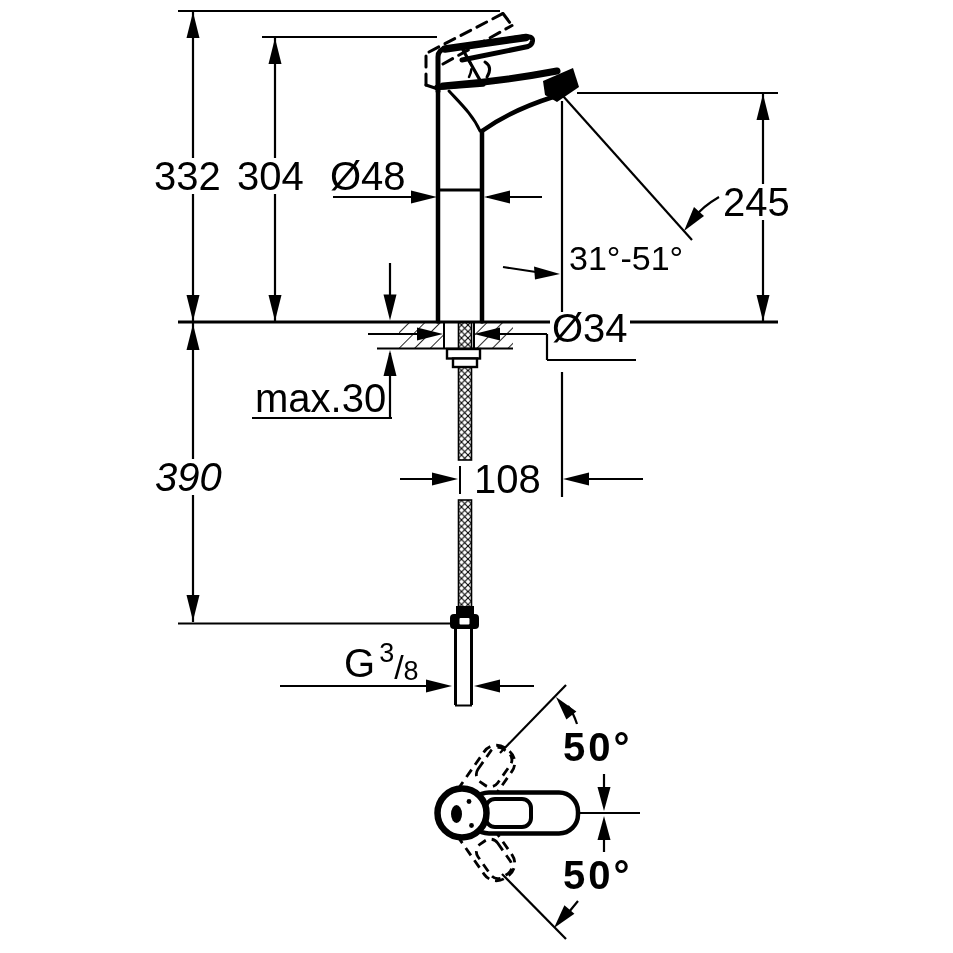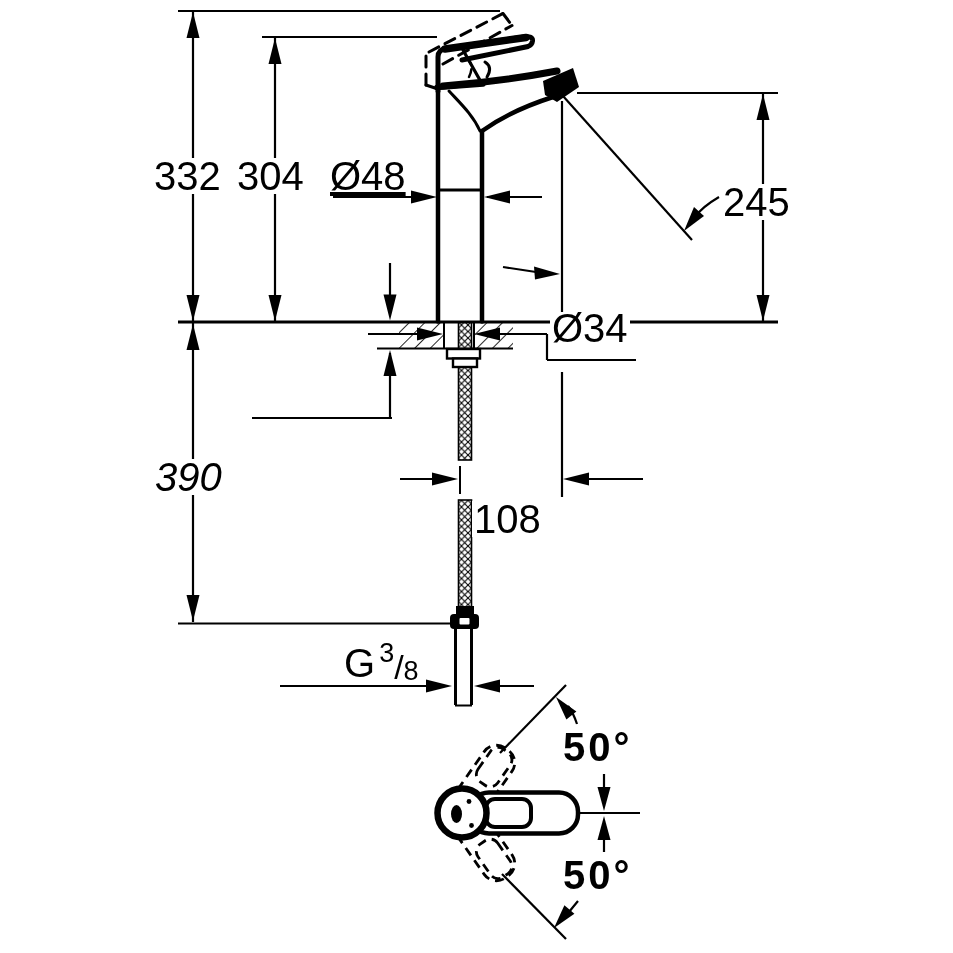--- a/index.html
+++ b/index.html
@@ -184,31 +184,33 @@
       <polygon points="604,811 597.5,787 610.5,787"></polygon>
       <polygon points="604,816 597.5,840 610.5,840"></polygon>
     </g>
   </g>
 </svg>
 
 <div class="lbl" style="left:152px;top:158px;">332</div>
 
 <div class="lbl" style="left:235px;top:158px;text-align:center;">304</div>
 
-<div class="lbl" style="left:328px;top:158px;text-decoration:underline;">Ø48</div>
+<div class="lbl" style="left:328px;top:158px;">Ø48</div>
 
 <div class="lbl" style="left:721px;top:184px;">245</div>
 
+<div class="lbl angle" style="left:567px;top:242px;">31°-51°</div>
 
 <div class="lbl dia34" style="left:550px;top:312px;">Ø34</div>
 
+<div class="lbl max30" style="left:253px;top:381px;">max.30</div>
 
 <div class="lbl" style="left:153px;top:459px;font-style:italic;">390</div>
 
-<div class="lbl" style="left:472px;top:461px;margin-top:40px;">108</div>
+<div class="lbl" style="left:472px;top:461px;">108</div>
 
 <div class="lbl g38" style="left:342px;top:644px;">
   <span class="g-main">G</span>
   <span class="g-sup">3</span>
   <span class="g-slash">/</span>
   <span class="g-sub">8</span>
 </div>
 
 <div class="lbl deg" style="left:561px;top:729px;">50°</div>
 

